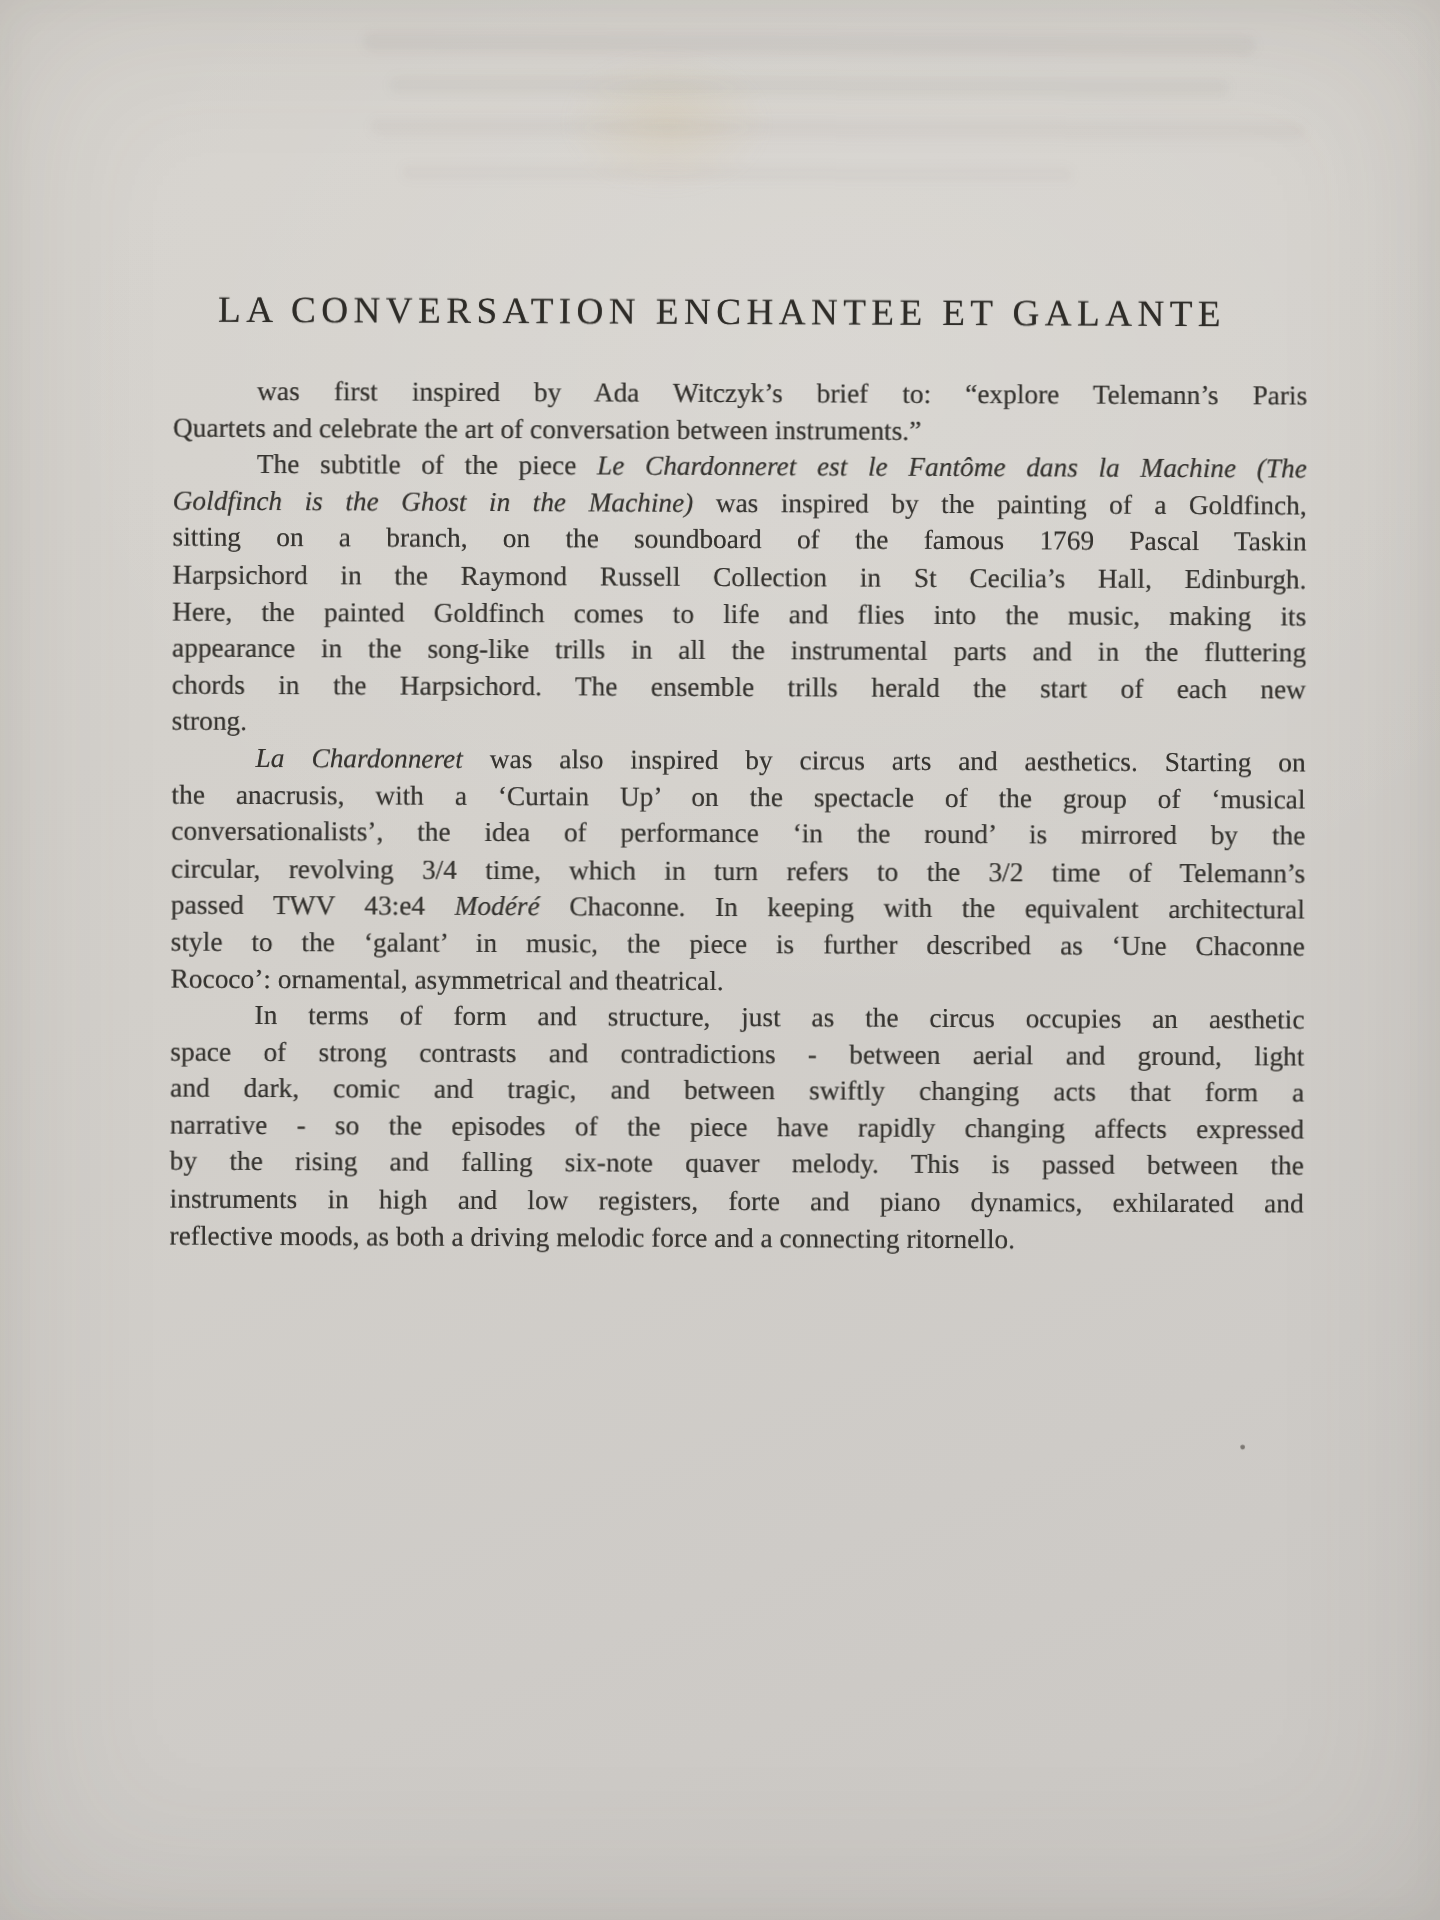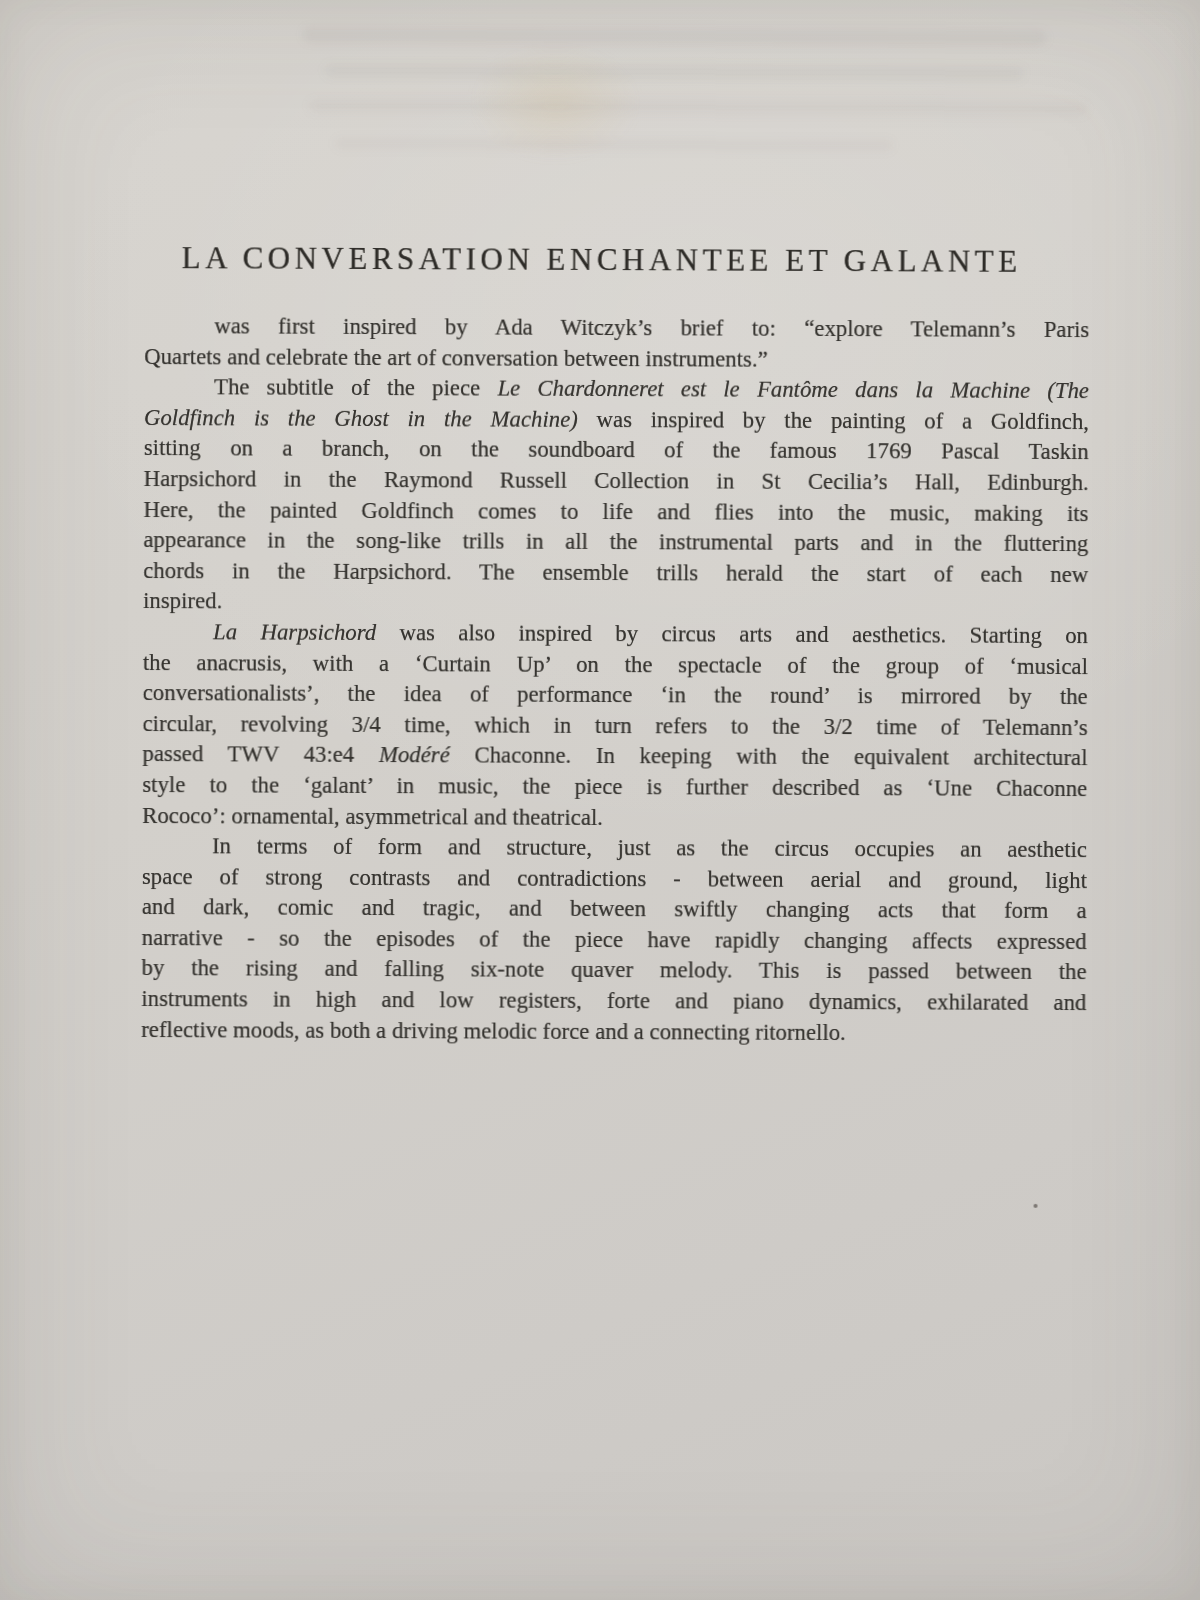--- a/index.html
+++ b/index.html
@@ -93,22 +93,22 @@
     <div class="body-text">
         <div class="line ind"><span>was first inspired by Ada Witczyk’s brief to: “explore Telemann’s Paris</span></div>
         <div class="line pl"><span>Quartets and celebrate the art of conversation between instruments.”</span></div>
         <div class="line ind"><span>The subtitle of the piece </span><i>Le Chardonneret est le Fantôme dans la Machine</i><span> </span><i>(The</i></div>
         <div class="line"><i>Goldfinch is the Ghost in the Machine)</i><span> was inspired by the painting of a Goldfinch,</span></div>
         <div class="line"><span>sitting on a branch, on the soundboard of the famous 1769 Pascal Taskin</span></div>
         <div class="line"><span>Harpsichord in the Raymond Russell Collection in St Cecilia’s Hall, Edinburgh.</span></div>
         <div class="line"><span>Here, the painted Goldfinch comes to life and flies into the music, making its</span></div>
         <div class="line"><span>appearance in the song-like trills in all the instrumental parts and in the fluttering</span></div>
         <div class="line"><span>chords in the Harpsichord. The ensemble trills herald the start of each new</span></div>
-        <div class="line pl"><span>inspired.</span></div>
-        <div class="line ind"><i>La Harpsichord</i><span> was also inspired by circus arts and aesthetics. Starting on</span></div>
+        <div class="line pl"><span>strong.</span></div>
+        <div class="line ind"><i>La Chardonneret</i><span> was also inspired by circus arts and aesthetics. Starting on</span></div>
         <div class="line"><span>the anacrusis, with a ‘Curtain Up’ on the spectacle of the group of ‘musical</span></div>
         <div class="line"><span>conversationalists’, the idea of performance ‘in the round’ is mirrored by the</span></div>
         <div class="line"><span>circular, revolving 3/4 time, which in turn refers to the 3/2 time of Telemann’s</span></div>
         <div class="line"><span>passed TWV 43:e4 </span><i>Modéré</i><span> Chaconne. In keeping with the equivalent architectural</span></div>
         <div class="line"><span>style to the ‘galant’ in music, the piece is further described as ‘Une Chaconne</span></div>
         <div class="line pl"><span>Rococo’: ornamental, asymmetrical and theatrical.</span></div>
         <div class="line ind"><span>In terms of form and structure, just as the circus occupies an aesthetic</span></div>
         <div class="line"><span>space of strong contrasts and contradictions - between aerial and ground, light</span></div>
         <div class="line"><span>and dark, comic and tragic, and between swiftly changing acts that form a</span></div>
         <div class="line"><span>narrative - so the episodes of the piece have rapidly changing affects expressed</span></div>

